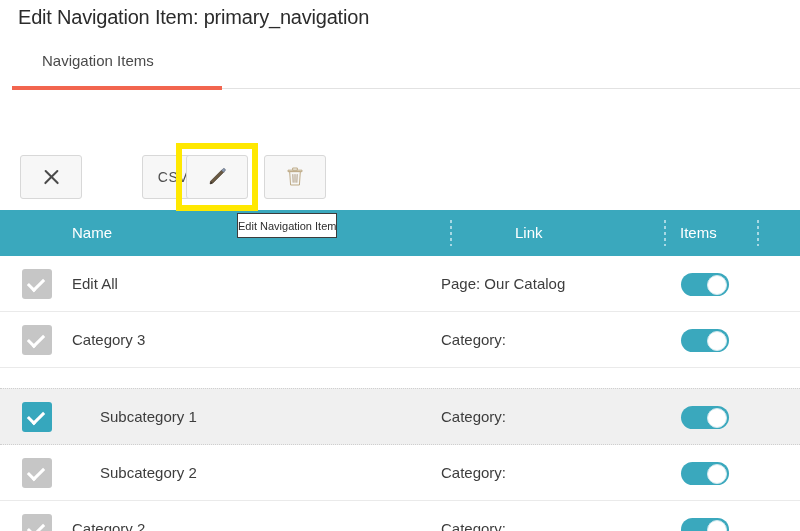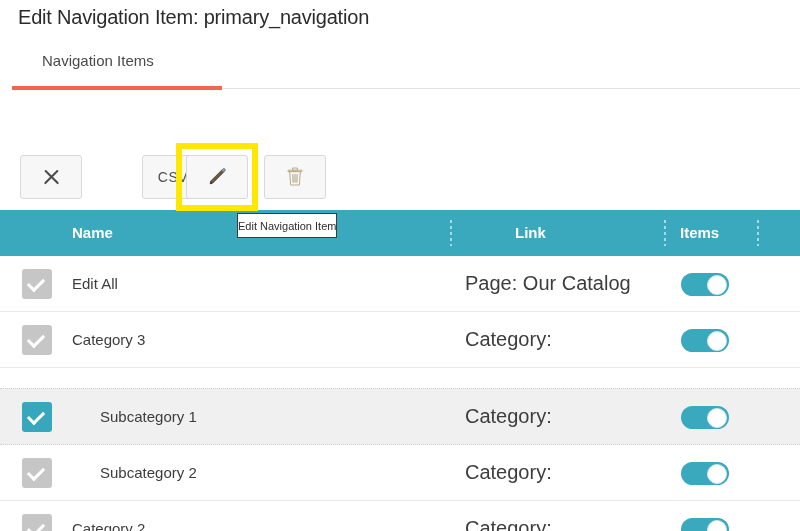--- a/index.html
+++ b/index.html
@@ -161,21 +161,21 @@
     position: relative;
     height: 46px;
     background: #3aa8bd;
   }
   .th {
     position: absolute;
     top: 0;
     height: 63px;
     line-height: 46px;
     font-size: 15px;
-    font-weight: bold;
+    font-weight: normal;
     color: #ffffff;
     white-space: nowrap;
   }
   .th-name   { left: 72px; }
   .th-link   { left: 467px; margin-left: 48px; }
   .th-active { left: 680px; }
 
   .col-div {
     position: absolute;
     top: 10px;
@@ -233,22 +233,22 @@
     color: #3d3d3d;
     white-space: nowrap;
   }
   .row-name.indent-1 { left: 100px; }
 
   .row-link {
     position: absolute;
     top: 0;
     height: 55px;
     line-height: 55px;
-    left: 465px;
-    font-size: 20px;
+    left: 441px;
+    font-size: 15px;
     color: #3d3d3d;
     white-space: nowrap;
   }
 
   .toggle {
     position: absolute;
     top: 17px;
     left: 681px;
     width: 48px;
     height: 23px;

